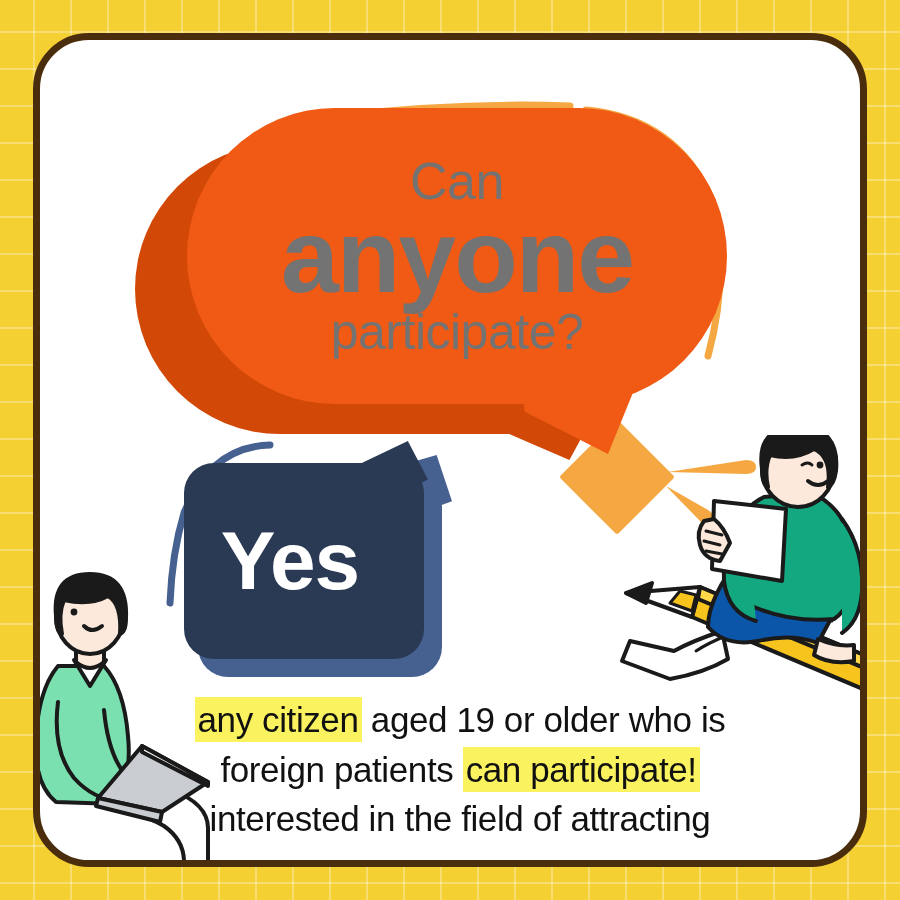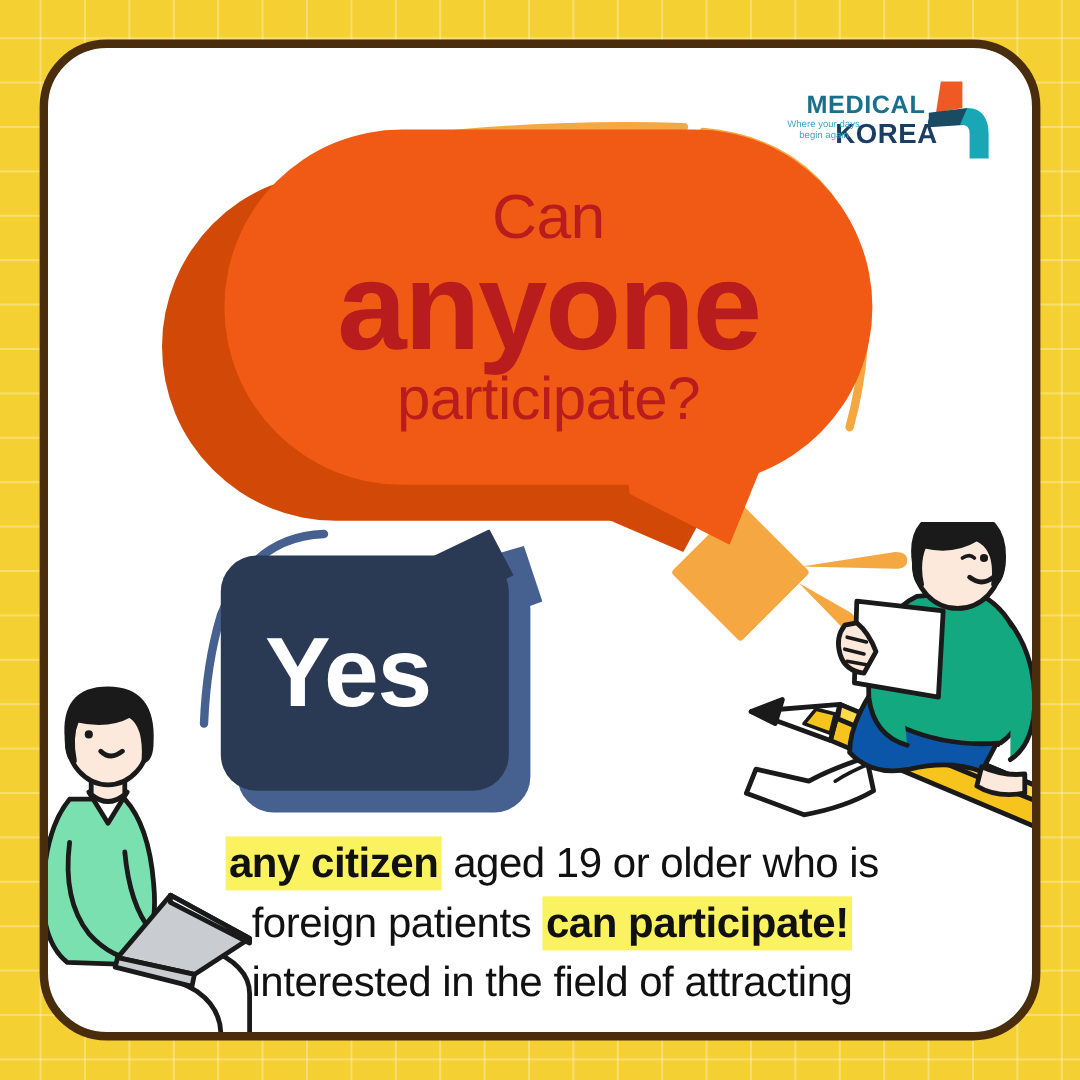--- a/index.html
+++ b/index.html
@@ -97,21 +97,21 @@
 
   .bubble-text {
     position: absolute;
     left: 52px; top: 0;
     width: 540px; height: 296px;
     z-index: 20;
     display: flex;
     flex-direction: column;
     align-items: center;
     justify-content: center;
-    color: #b91c1c;
+    color: #737373;
     text-align: center;
     line-height: 1;
   }
   .line-can {
     font-size: 52px;
     font-weight: 400;
     letter-spacing: -0.5px;
     margin-bottom: -4px;
   }
   .line-anyone {
@@ -214,21 +214,21 @@
     width: 640px;
     z-index: 25;
     text-align: center;
     font-size: 35px;
     line-height: 1.42;
     color: #111111;
     letter-spacing: -0.4px;
   }
   .hl {
     background: #FAF25E;
-    font-weight: 700;
+    font-weight: 400;
     padding: 3px 3px;
   }
   .bodyline { display: block; }
 
   
   .illus-left {
     position: absolute;
     left: -28px;
     bottom: -12px;
     width: 250px;
@@ -243,34 +243,20 @@
     height: 290px;
     z-index: 30;
   }
 </style>
 </head>
 <body>
 
 <div id="poster">
   <div id="card">
 
-    <div class="logo">
-      <svg viewBox="0 0 168 70" width="168" height="70">
-        <text x="16" y="30" font-family="Liberation Sans, sans-serif" font-size="21" font-weight="700" fill="#1A6E8E" letter-spacing="0.5">MEDICAL</text>
-        <text x="40" y="55" font-family="Liberation Sans, sans-serif" font-size="23" font-weight="700" fill="#1A3E63" letter-spacing="0.5">KOREA</text>
-        <text x="0" y="42" font-family="Liberation Sans, sans-serif" font-size="8" fill="#3FA9C4">Where your days</text>
-        <text x="10" y="51" font-family="Liberation Sans, sans-serif" font-size="8" fill="#3FA9C4">begin again</text>
-        <g>
-          <path d="M128 4 L146 4 L146 26 L124 30 Z" fill="#EF5A24"></path>
-          <path d="M118 30 L150 26 L150 40 L118 42 Z" fill="#1B4A63"></path>
-          <path d="M150 26 C163 26 168 36 168 48 L168 68 L152 68 L152 48 C152 42 150 40 144 40 Z" fill="#19A7B5"></path>
-          <path d="M124 30 C118 32 116 38 118 42 L130 40 Z" fill="#1B4A63"></path>
-        </g>
-      </svg>
-    </div>
 
     <svg class="accent-lines" viewBox="0 0 834 834">
       <path d="M296 76 Q420 62 530 66" stroke="#F5A742" stroke-width="7" fill="none" stroke-linecap="round"></path>
       <path d="M546 70 Q636 78 672 160" stroke="#F5A742" stroke-width="7" fill="none" stroke-linecap="round"></path>
       <path d="M678 186 Q686 250 668 316" stroke="#F5A742" stroke-width="7" fill="none" stroke-linecap="round"></path>
     </svg>
 
     <div class="bubble-orange-wrap">
       <div class="bubble-orange-shadow"></div>
       <div class="bubble-orange-tailshadow"></div>

